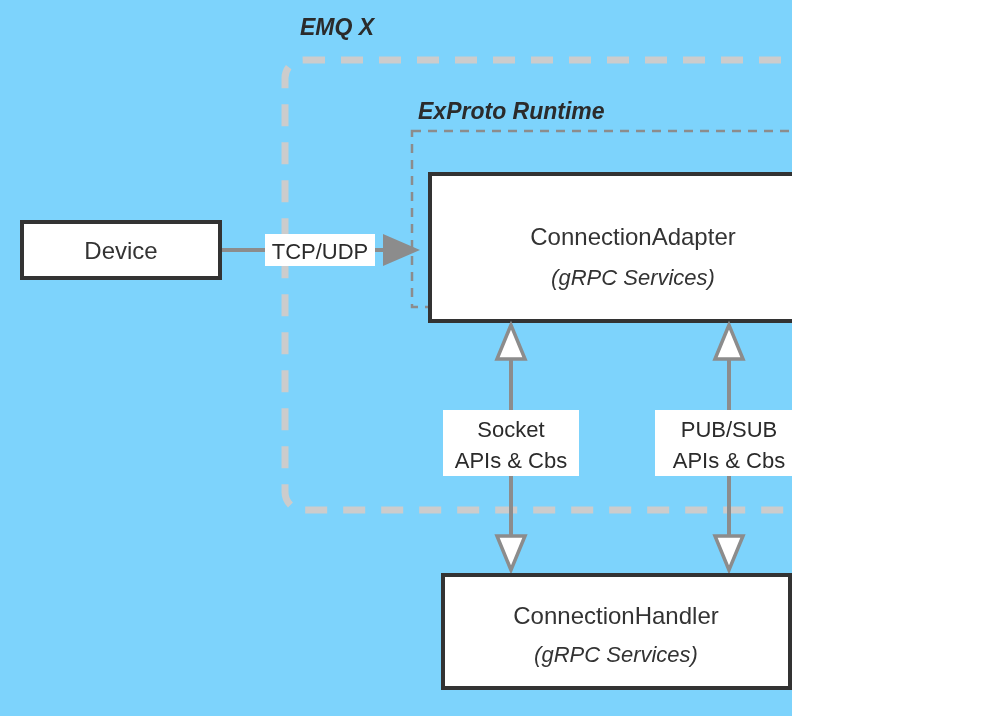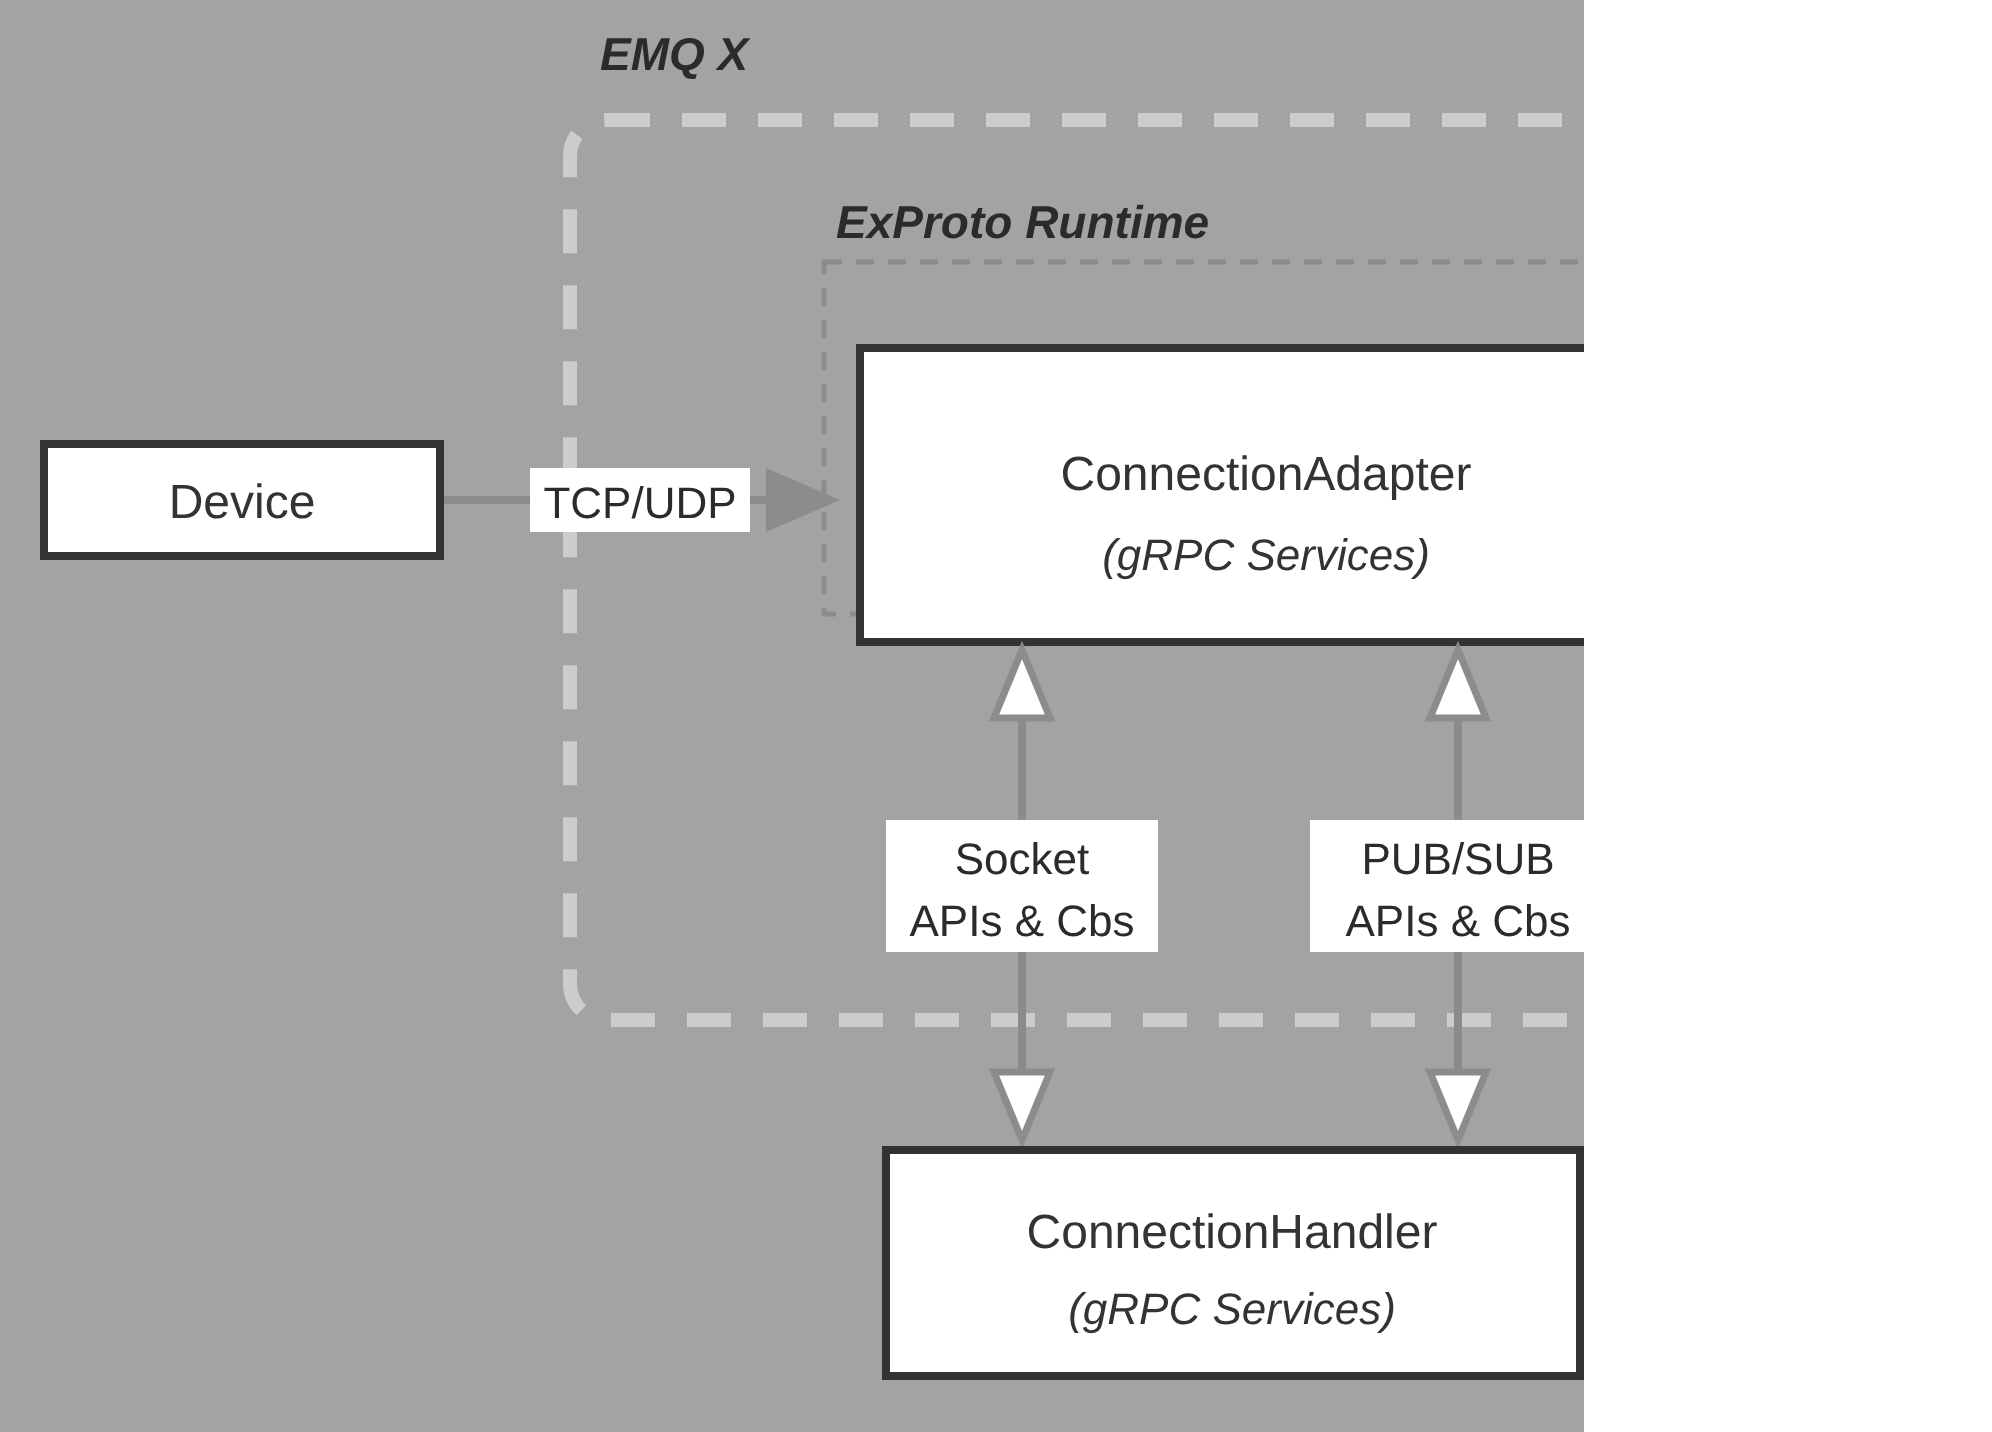--- a/index.html
+++ b/index.html
@@ -7,21 +7,21 @@
     padding: 0;
     background: #ffffff;
   }
   body {
     font-family: "Liberation Sans", sans-serif;
   }
   #canvas {
     position: relative;
     width: 792px;
     height: 716px;
-    background: #a3a3a3;
+    background: #7dd3fc;
     overflow: hidden;
   }
   svg#diagram {
     position: absolute;
     left: 0;
     top: 0;
     width: 996px;
     height: 716px;
   }
   .group-title {

